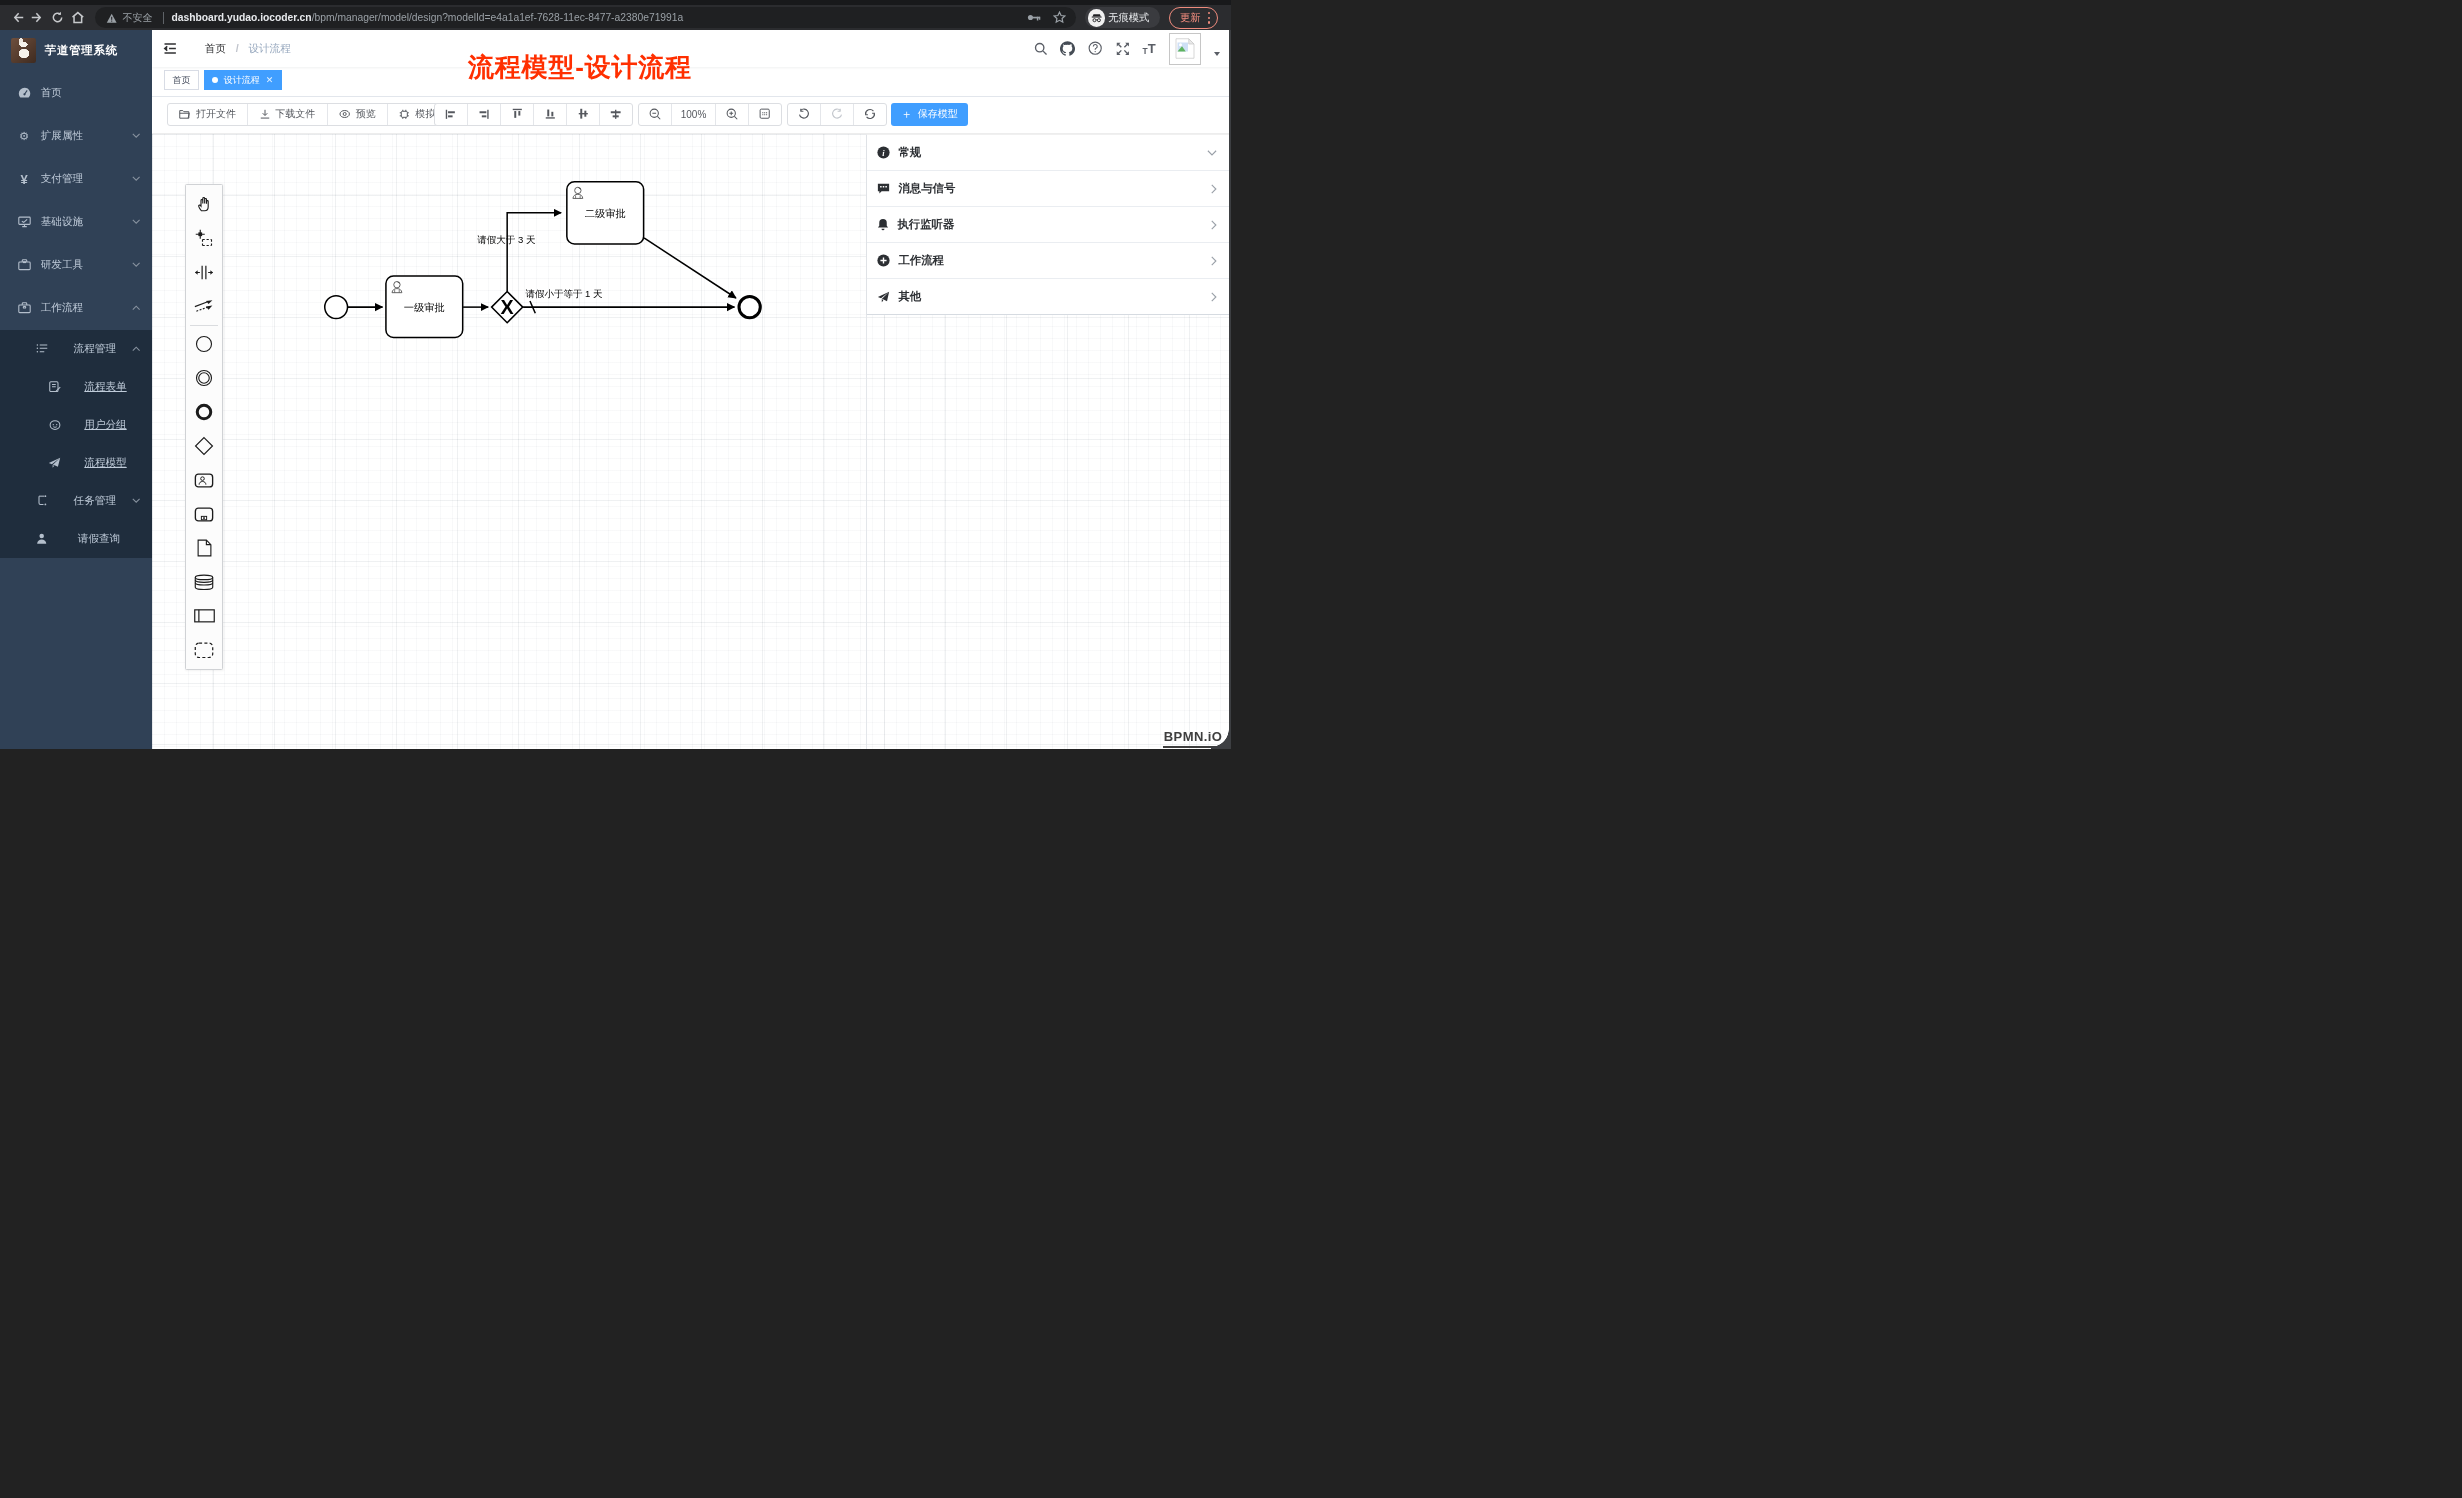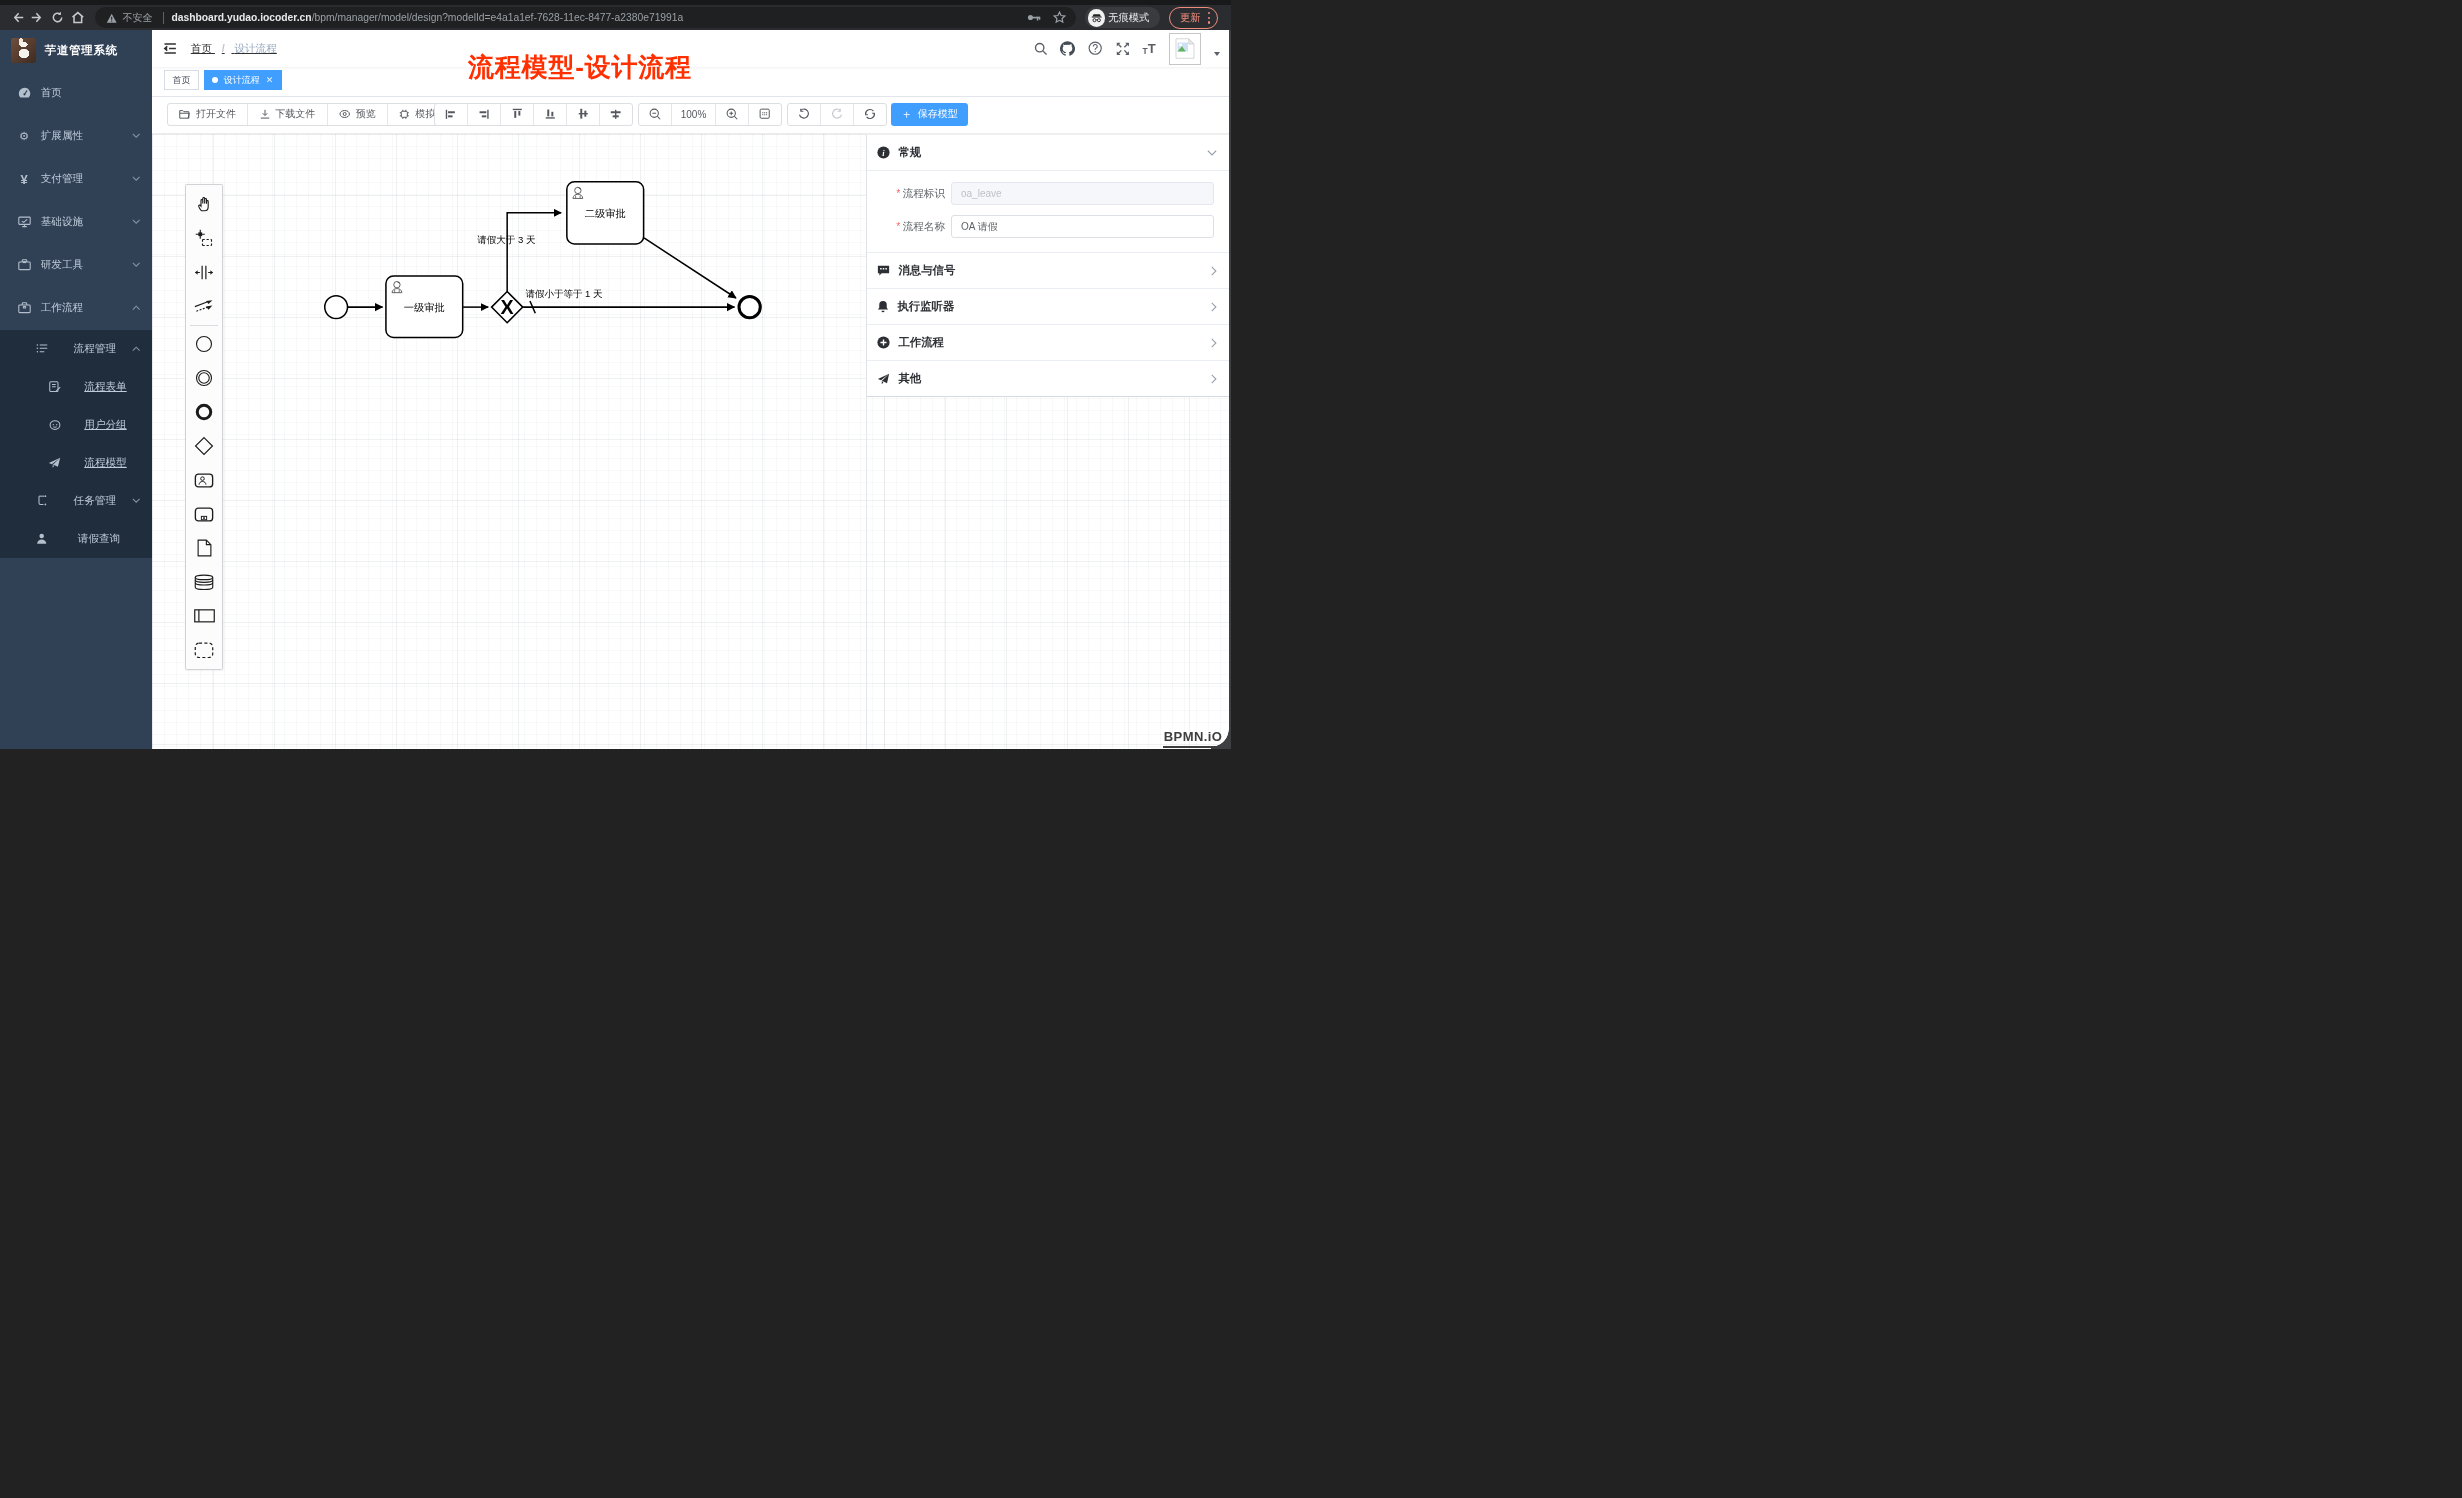--- a/index.html
+++ b/index.html
@@ -44,21 +44,21 @@
   .mi .mic{width:15px;margin-right:9px;display:flex;justify-content:center;color:#b4bfcc;flex:0 0 auto;font-size:11.4px;}
   .mi .grow{flex:1;color:#bfcbd9;}
   .sub{background:#1f2d3d;text-align:center;}
   .mi.l2{height:38px;padding-left:34px;}
   .mi.l3{height:38px;padding-left:47px;text-decoration:underline;}
   .chev{color:#87929f;}
 
   
   .main{position:absolute;left:152px;top:0;right:0;height:100%;}
   .navbar{height:37px;background:#fff;display:flex;align-items:center;padding:0 11.4px;box-shadow:0 0.8px 3px rgba(0,21,41,.08);position:relative;z-index:6;}
-  .crumb{margin-left:13px;font-size:10.6px;color:#303133;text-decoration:underline;}
+  .crumb{margin-left:27px;font-size:10.6px;color:#303133;}
   .crumb .sep{color:#c0c4cc;margin:0 6.8px;font-weight:bold;}
   .crumb .cur{color:#97a8be;}
   .nav-right{margin-left:auto;display:flex;align-items:center;gap:13px;color:#5a5e66;}
   .avatarbox{width:30px;height:30px;background:#fff;border:1.5px solid #c6c6c6;display:flex;align-items:center;justify-content:center;}
   .caret{width:0;height:0;border-left:3.8px solid transparent;border-right:3.8px solid transparent;border-top:4.6px solid #5a5e66;margin-top:10.6px;}
   .ttico{font-weight:bold;color:#5a5e66;display:flex;align-items:flex-end;line-height:1;}
   .ttico .sm{font-size:8.4px;} .ttico .lg{font-size:13px;}
 
   .tabsrow{height:26px;background:#fff;border-bottom:0.8px solid #e2e6ec;display:flex;align-items:flex-start;padding:3px 0 0 12px;gap:4.6px;position:relative;z-index:5;}
   .tab{height:20px;box-sizing:border-box;border:0.8px solid #d8dce5;background:#fff;color:#495060;padding:0 7.6px;font-size:9px;display:flex;align-items:center;gap:5.3px;cursor:pointer;}
@@ -694,30 +694,20 @@
                   <text x="8.5" y="12.6" text-anchor="middle" font-size="11" font-style="italic" font-weight="bold" fill="#fff" font-family="'Liberation Serif',serif">i</text>
                 </svg>
             </span>
             <span class="stitle">常规</span>
             <span class="pchev">
               <svg width="10" height="6" viewBox="0 0 13 8" fill="none" stroke="#9aa0a8" stroke-width="1.5">
                   <path d="M1 1l5.5 5.5L12 1"></path>
                 </svg>
             </span>
           </div>
-          <div class="pform">
-            <div class="frow">
-              <span class="flabel"><span class="req">*</span><span>流程标识</span></span>
-              <input class="finput disabled" disabled="" value="oa_leave" style="">
-            </div>
-            <div class="frow">
-              <span class="flabel"><span class="req">*</span><span>流程名称</span></span>
-              <input class="finput" value="OA 请假" style="">
-            </div>
-          </div>
           <div class="psec">
             <span>
               <svg width="13" height="12" viewBox="0 0 17 16">
                   <path d="M1 1h15v10H6l-3 3v-3H1z" fill="#2c2f33"></path>
                   <rect x="4" y="4" width="2" height="2" fill="#fff"></rect>
                   <rect x="7.5" y="4" width="2" height="2" fill="#fff"></rect>
                   <rect x="11" y="4" width="2" height="2" fill="#fff"></rect>
                 </svg>
             </span>
             <span class="stitle">消息与信号</span>

